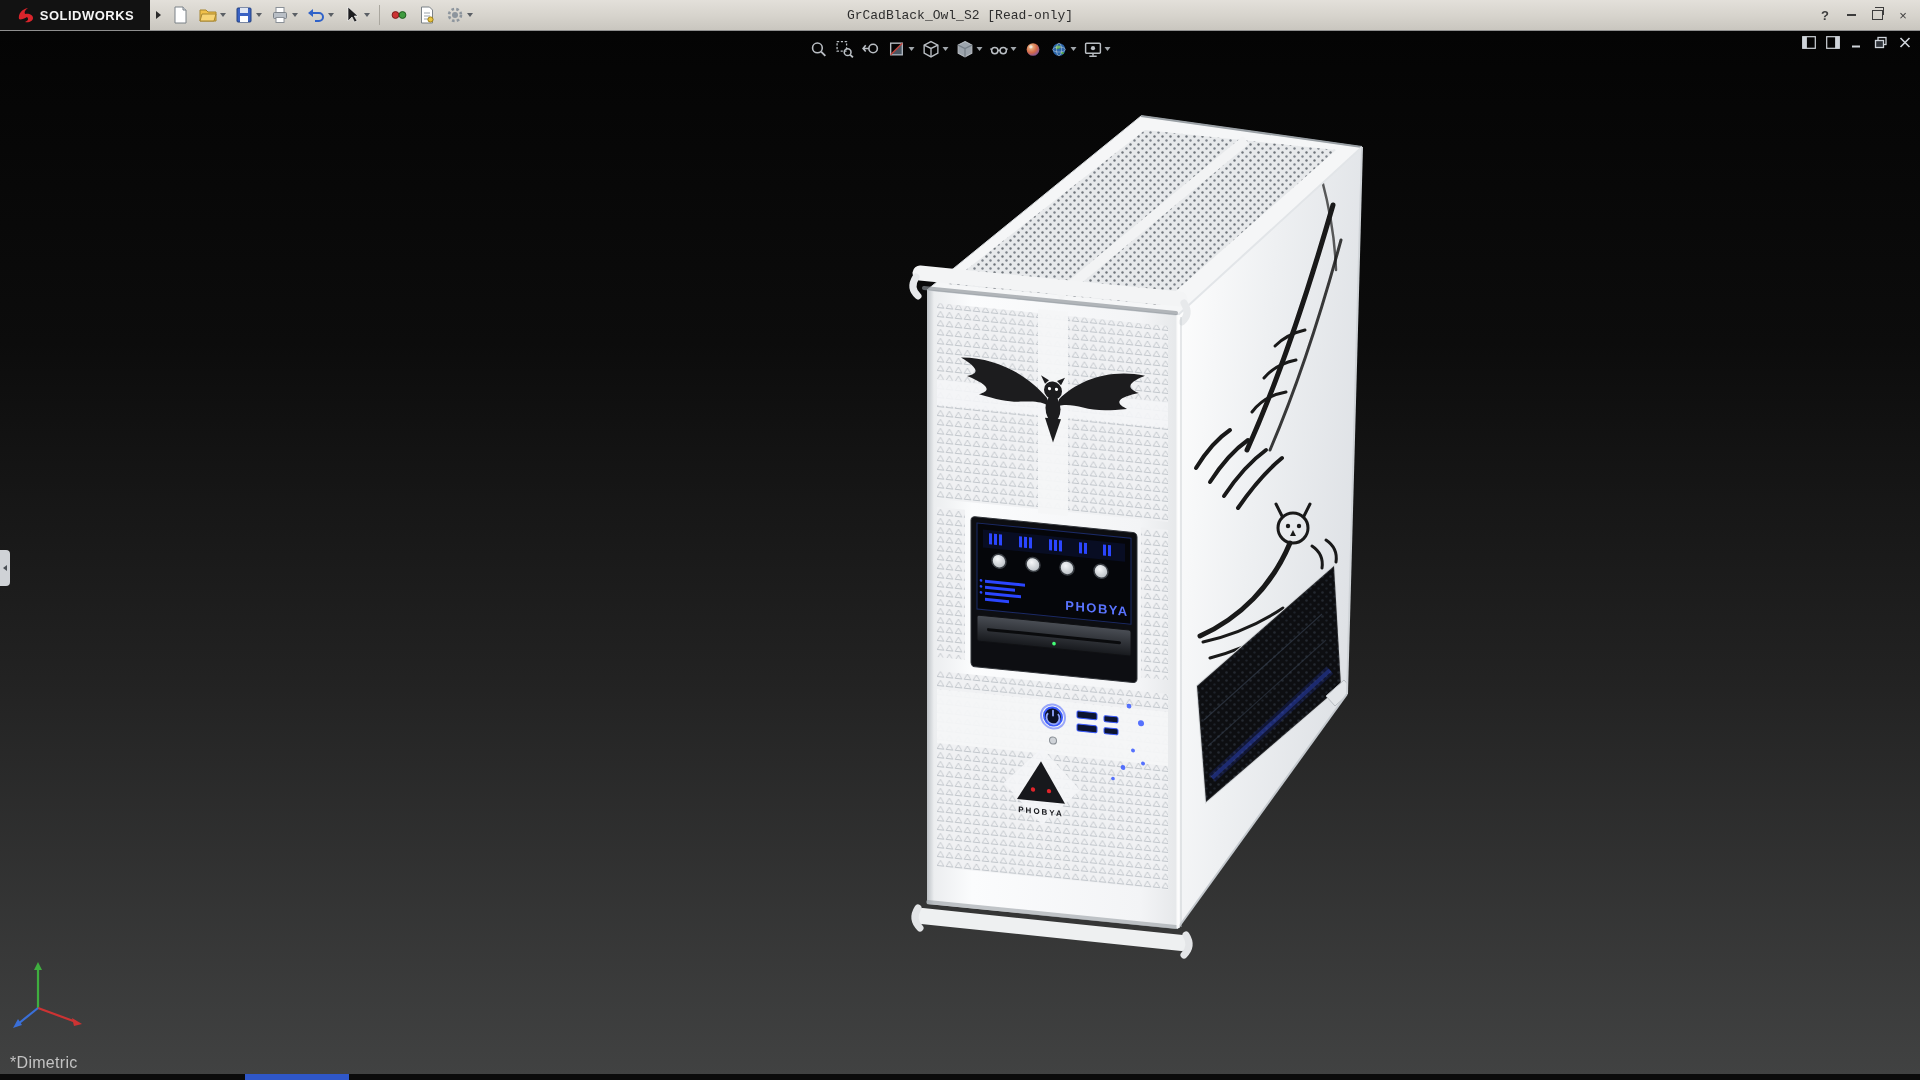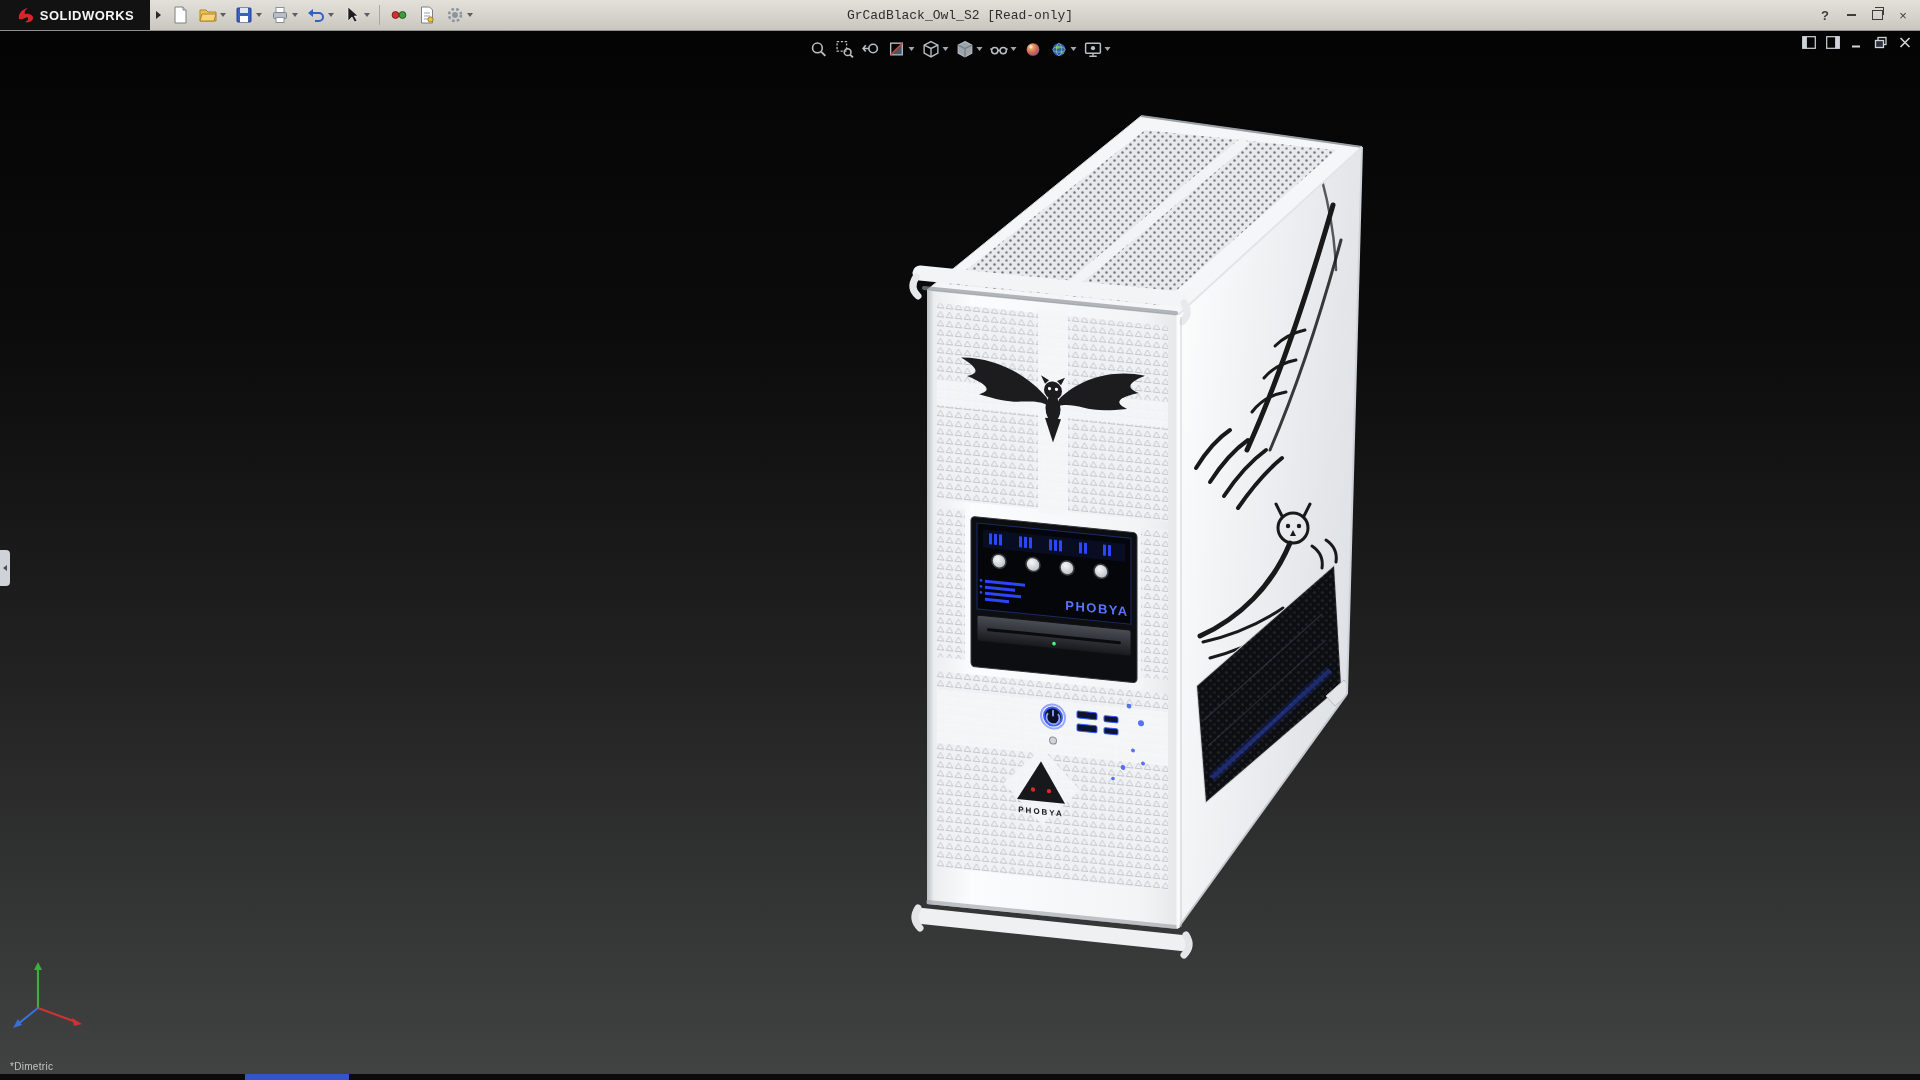--- a/index.html
+++ b/index.html
@@ -48,21 +48,21 @@
   .doc-btn{width:18px;height:16px;display:flex;align-items:center;justify-content:center;}
   .doc-btn svg{width:14px;height:13px;display:block;}
 
   
   .left-tab{position:absolute;left:0;top:520px;width:10px;height:36px;background:#cfd2d6;
     border-radius:0 4px 4px 0;display:flex;align-items:center;justify-content:center;z-index:10;}
   .left-tab-arrow{width:0;height:0;border-top:3px solid transparent;border-bottom:3px solid transparent;border-right:4px solid #4a4f55;}
 
   
   .triad{position:absolute;left:10px;bottom:38px;width:90px;height:80px;}
-  .view-label{position:absolute;left:10px;bottom:2px;color:#c3c3c3;font-size:10px;letter-spacing:.3px;}
+  .view-label{position:absolute;left:10px;bottom:2px;color:#c3c3c3;font-size:16px;letter-spacing:.3px;}
 
   
   .bottom-strip{position:absolute;bottom:0;left:0;width:1920px;height:6px;background:#0b0b0b;z-index:40;}
   .strip-accent{position:absolute;left:245px;top:0;width:104px;height:6px;background:#2f57c8;}
 </style>
 </head>
 <body>
 
 <div class="app">
 

